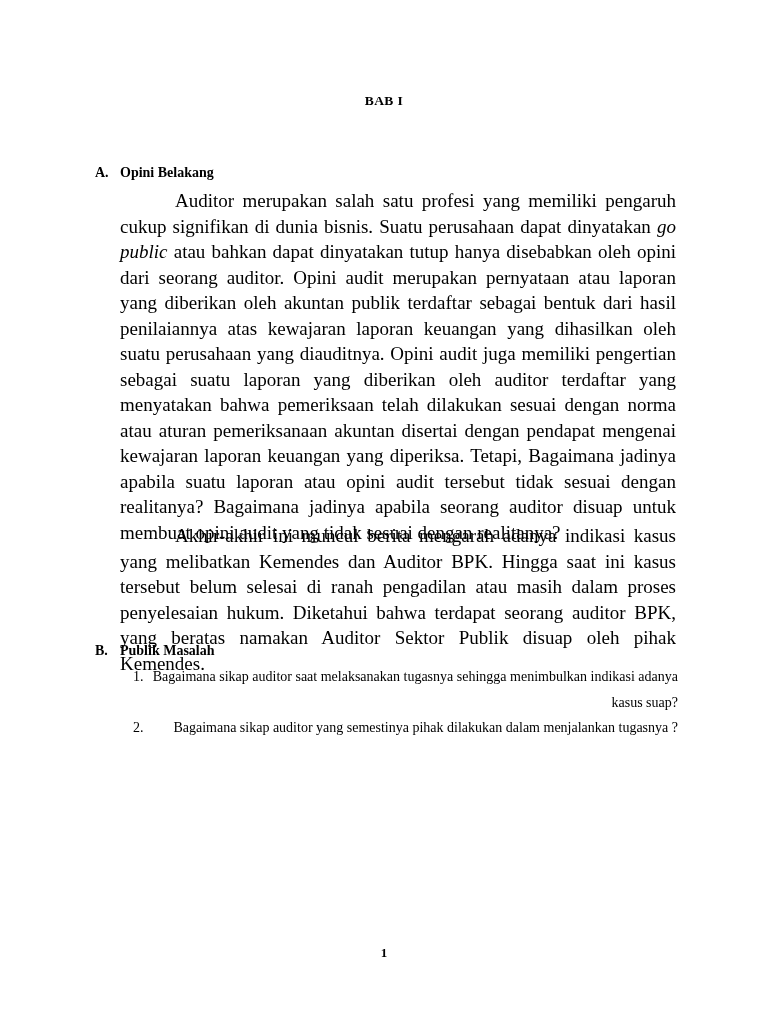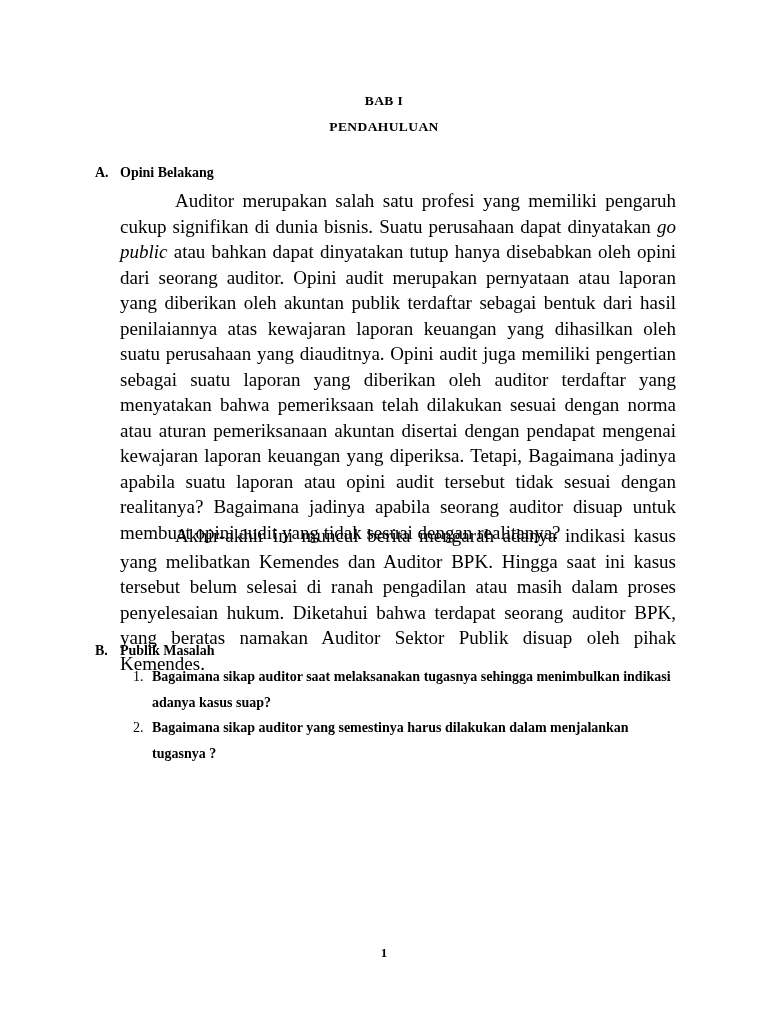--- a/index.html
+++ b/index.html
@@ -91,43 +91,41 @@
     display: flex;
     align-items: flex-start;
     margin: 0;
   }
   .problem-list .num {
     flex: 0 0 19px;
     width: 19px;
   }
   .problem-list .txt {
     flex: 1 1 auto;
-    text-align: left;
-    font-weight: bold;
+    text-align: right;
   }
 
   
   .page-number {
     position: absolute;
     left: 0;
     top: 945px;
     width: 768px;
     text-align: center;
     font-size: 13px;
     font-weight: bold;
   }
 </style>
 </head>
 <body>
 
 <div class="page">
 
   <div class="chapter-heading">
     <div class="line">BAB I</div>
-    <div class="line">PENDAHULUAN</div>
   </div>
 
   <div class="section-heading" id="sec-a">
     <span class="marker">A.</span>
     <span class="label">Opini Belakang</span>
   </div>
 
   <div class="body-block" id="para-1">
     <p><span>Auditor merupakan salah satu profesi yang memiliki pengaruh cukup signifikan di dunia bisnis. Suatu perusahaan dapat dinyatakan </span><span class="ital">go public</span><span> atau bahkan dapat dinyatakan tutup hanya disebabkan oleh opini dari seorang auditor. Opini audit merupakan pernyataan atau laporan yang diberikan oleh akuntan publik terdaftar sebagai bentuk dari hasil penilaiannya atas kewajaran laporan keuangan yang dihasilkan oleh suatu perusahaan yang diauditnya. Opini audit juga memiliki pengertian sebagai suatu laporan yang diberikan oleh auditor terdaftar yang menyatakan bahwa pemeriksaan telah dilakukan sesuai dengan norma atau aturan pemeriksanaan akuntan disertai dengan pendapat mengenai kewajaran laporan keuangan yang diperiksa. Tetapi, Bagaimana jadinya apabila suatu laporan atau opini audit tersebut tidak sesuai dengan realitanya? Bagaimana jadinya apabila seorang auditor disuap untuk membuat opini audit yang tidak sesuai dengan realitanya?</span></p>
   </div>
@@ -141,19 +139,19 @@
     <span class="label">Publik Masalah</span>
   </div>
 
   <div class="problem-list">
     <div class="item">
       <span class="num">1.</span>
       <span class="txt">Bagaimana sikap auditor saat melaksanakan tugasnya sehingga menimbulkan indikasi adanya kasus suap?</span>
     </div>
     <div class="item">
       <span class="num">2.</span>
-      <span class="txt">Bagaimana sikap auditor yang semestinya harus dilakukan dalam menjalankan tugasnya ?</span>
+      <span class="txt">Bagaimana sikap auditor yang semestinya pihak dilakukan dalam menjalankan tugasnya ?</span>
     </div>
   </div>
 
   <div class="page-number">1</div>
 
 </div>
 
 </body></html>

